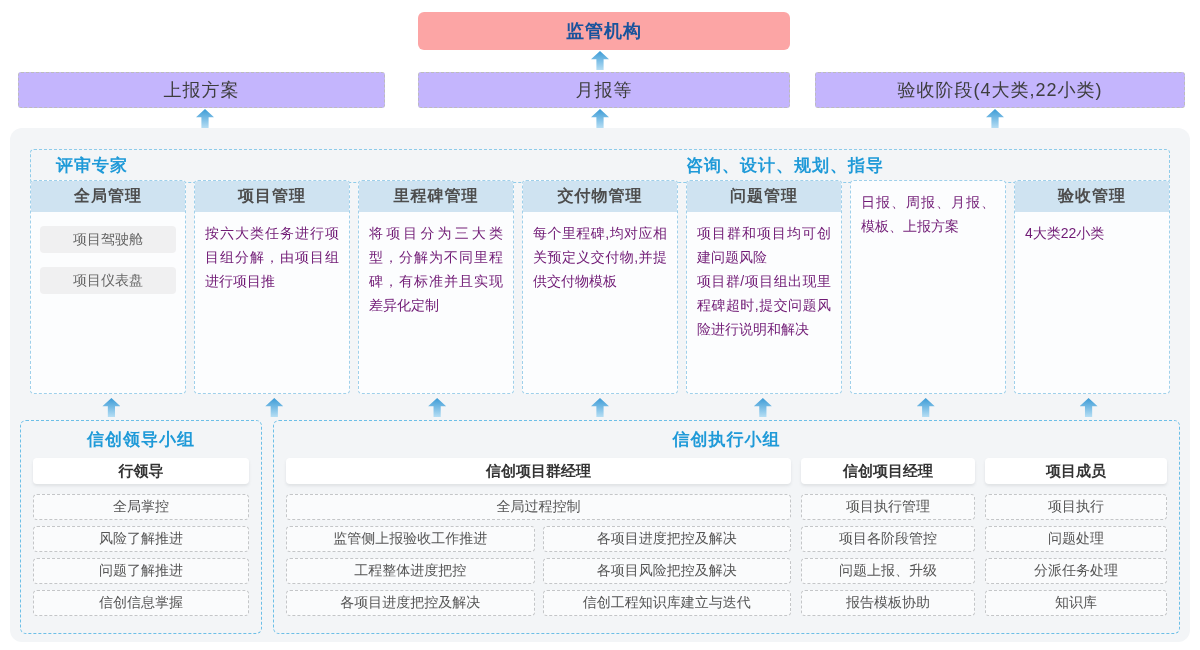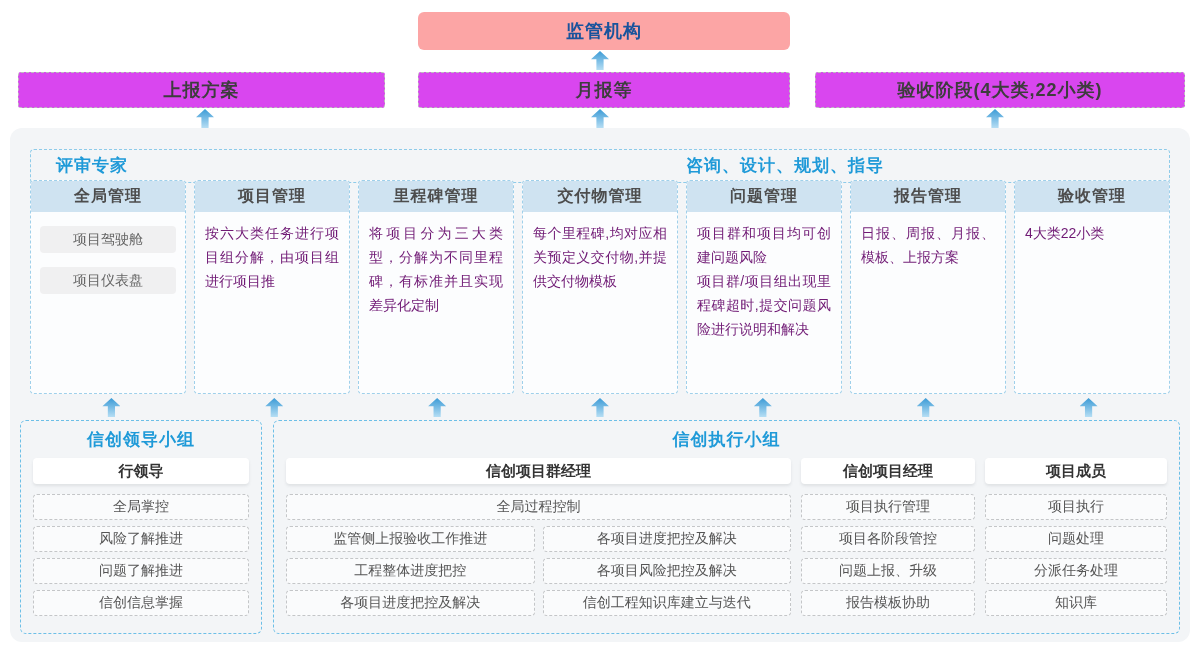--- a/index.html
+++ b/index.html
@@ -12,23 +12,23 @@
 
   
   .reg-box {
     position: absolute; left: 418px; top: 12px; width: 372px; height: 38px;
     background: #fca5a5; border-radius: 6px;
     display: flex; align-items: center; justify-content: center;
     font-size: 18px; font-weight: bold; color: #19539c; letter-spacing: 1px;
   }
   .out-box {
     position: absolute; top: 72px; height: 36px;
-    background: #d946ef; border: 1px dashed #bcbcbc; border-radius: 3px;
-    display: flex; align-items: center; justify-content: center;
-    font-size: 18px; font-weight: bold; color: #3d3d3d; letter-spacing: 1px;
+    background: #c4b5fd; border: 1px dashed #bcbcbc; border-radius: 3px;
+    display: flex; align-items: center; justify-content: center;
+    font-size: 18px; font-weight: normal; color: #3d3d3d; letter-spacing: 1px;
   }
   .out-1 { left: 18px;  width: 367px; }
   .out-2 { left: 418px; width: 372px; }
   .out-3 { left: 815px; width: 370px; }
 
   
   .arrow {
     width: 18px; height: 19px;
     background: linear-gradient(to top, #b6def4, #3c9bd6);
     clip-path: polygon(50% 0, 100% 44%, 70% 44%, 70% 100%, 30% 100%, 30% 44%, 0 44%);
@@ -170,21 +170,20 @@
 
       <div class="col">
         <div class="col-header">问题管理</div>
         <div class="col-body">
           <p>项目群和项目均可创建问题风险</p>
           <p>项目群/项目组出现里程碑超时,提交问题风险进行说明和解决</p>
         </div>
       </div>
 
       <div class="col">
-        <div class="col-header">报告管理</div>
         <div class="col-body">日报、周报、月报、模板、上报方案</div>
       </div>
 
       <div class="col">
         <div class="col-header">验收管理</div>
         <div class="col-body">4大类22小类</div>
       </div>
     </div>
 
     <div class="arrows7">

